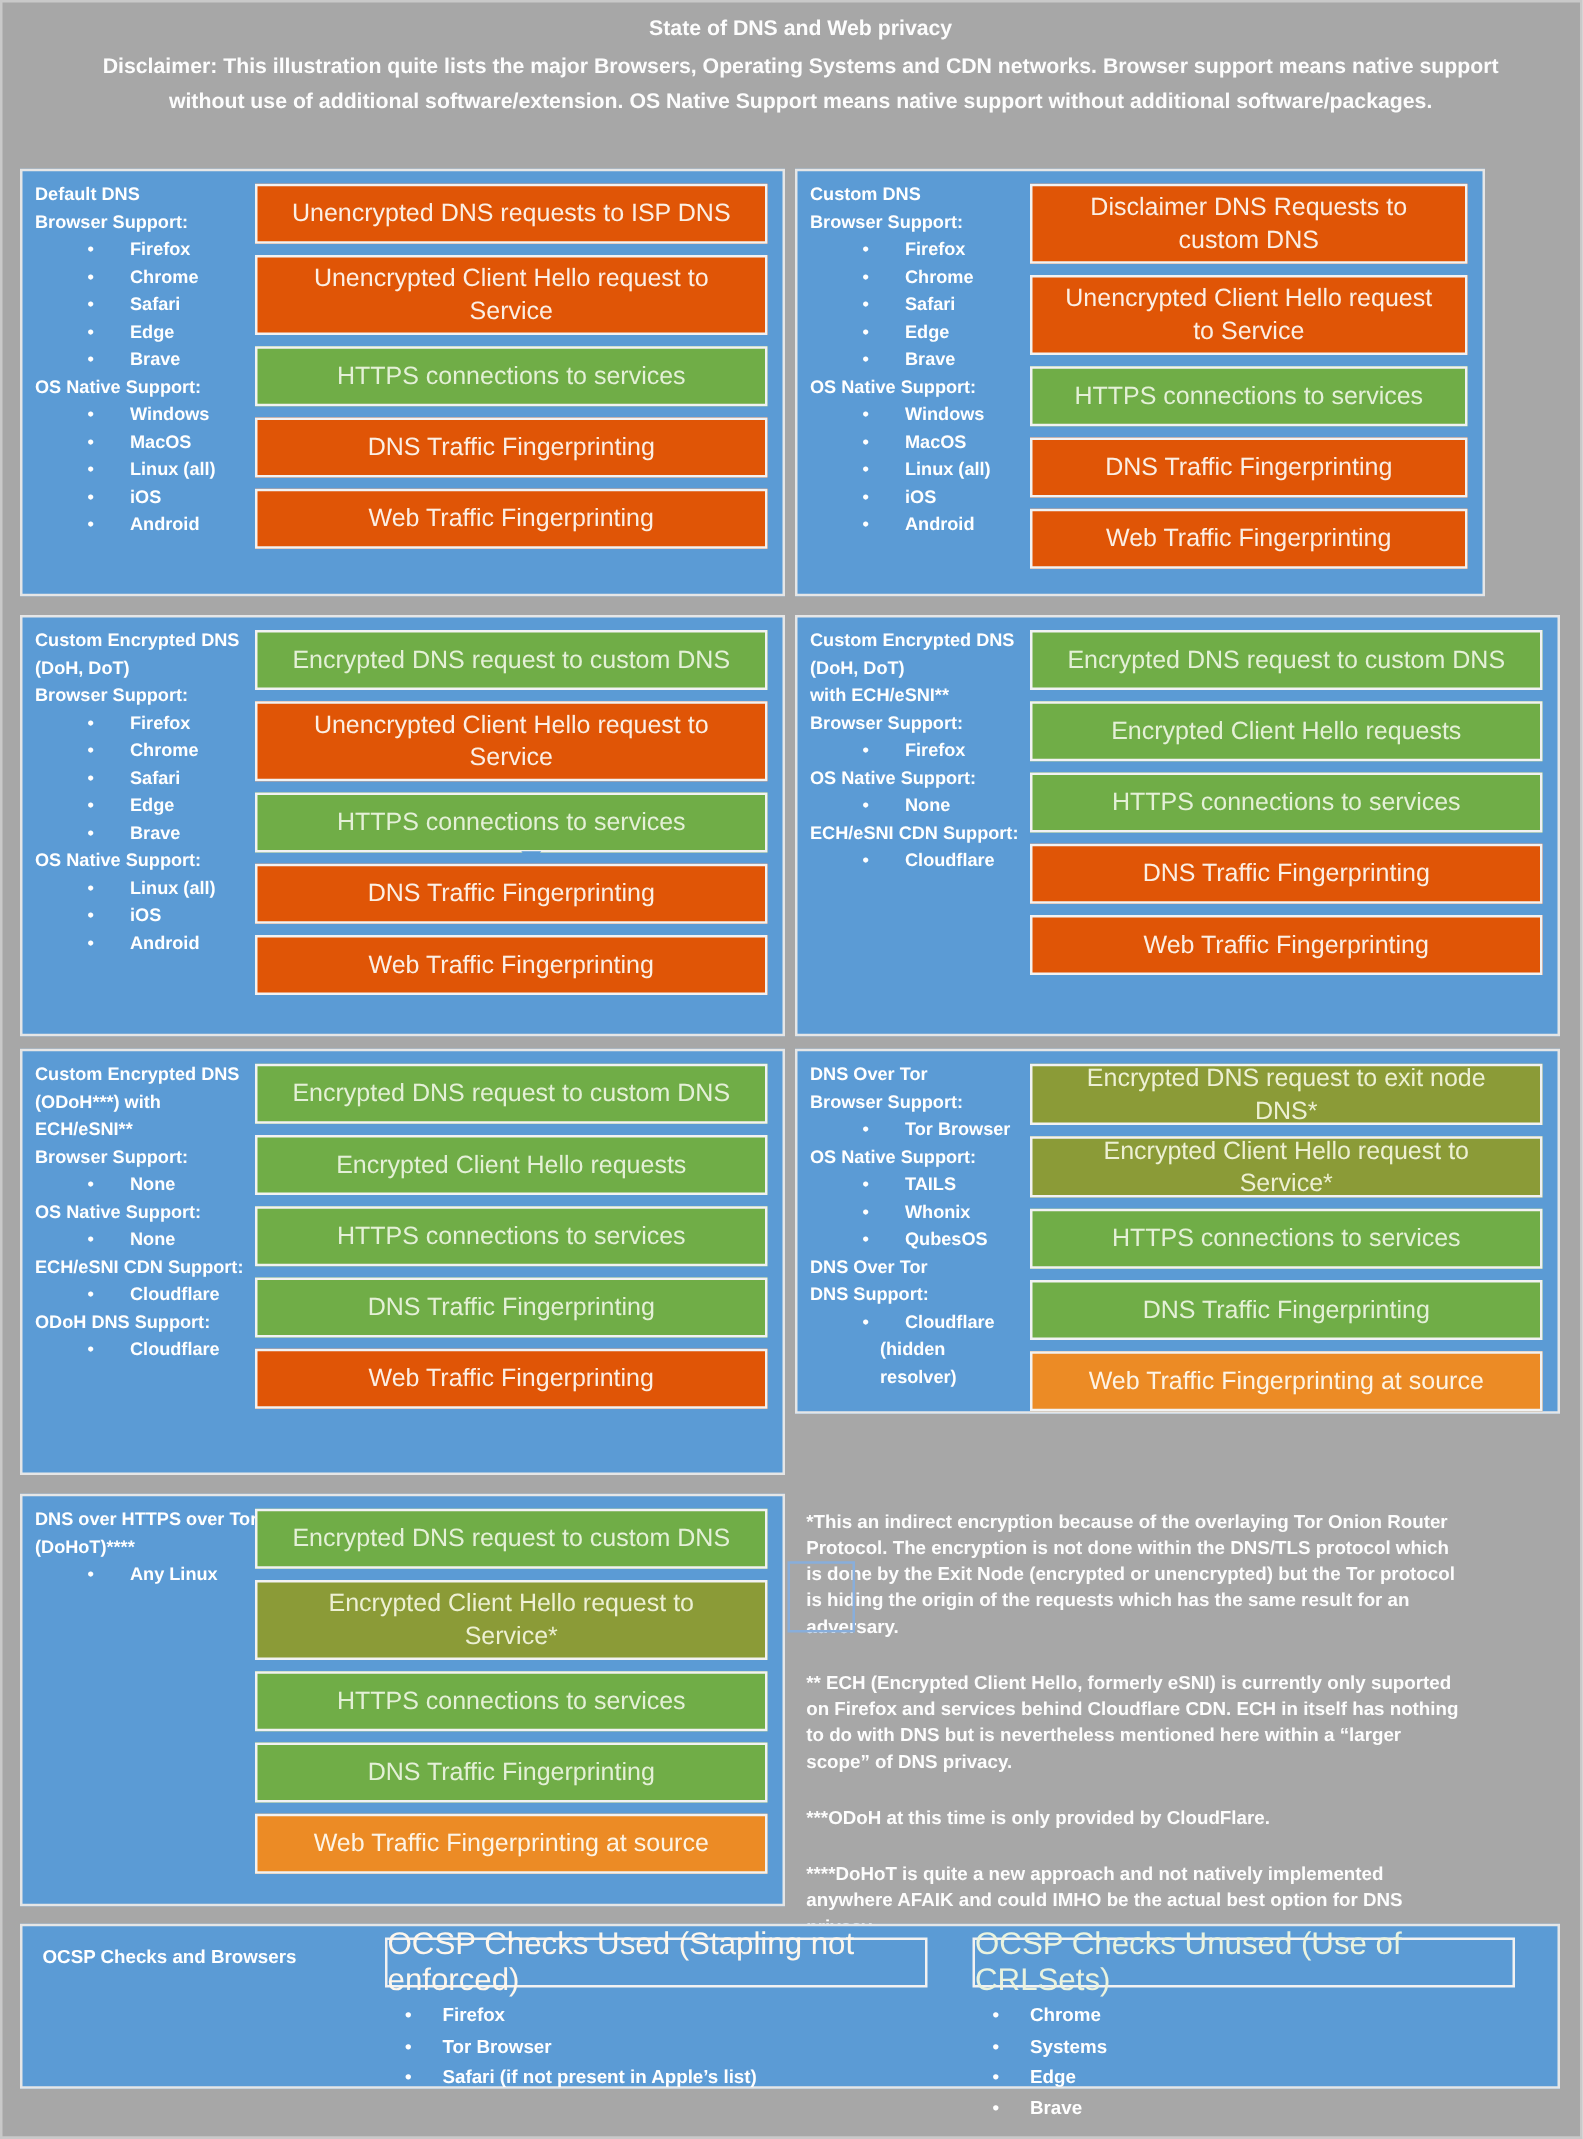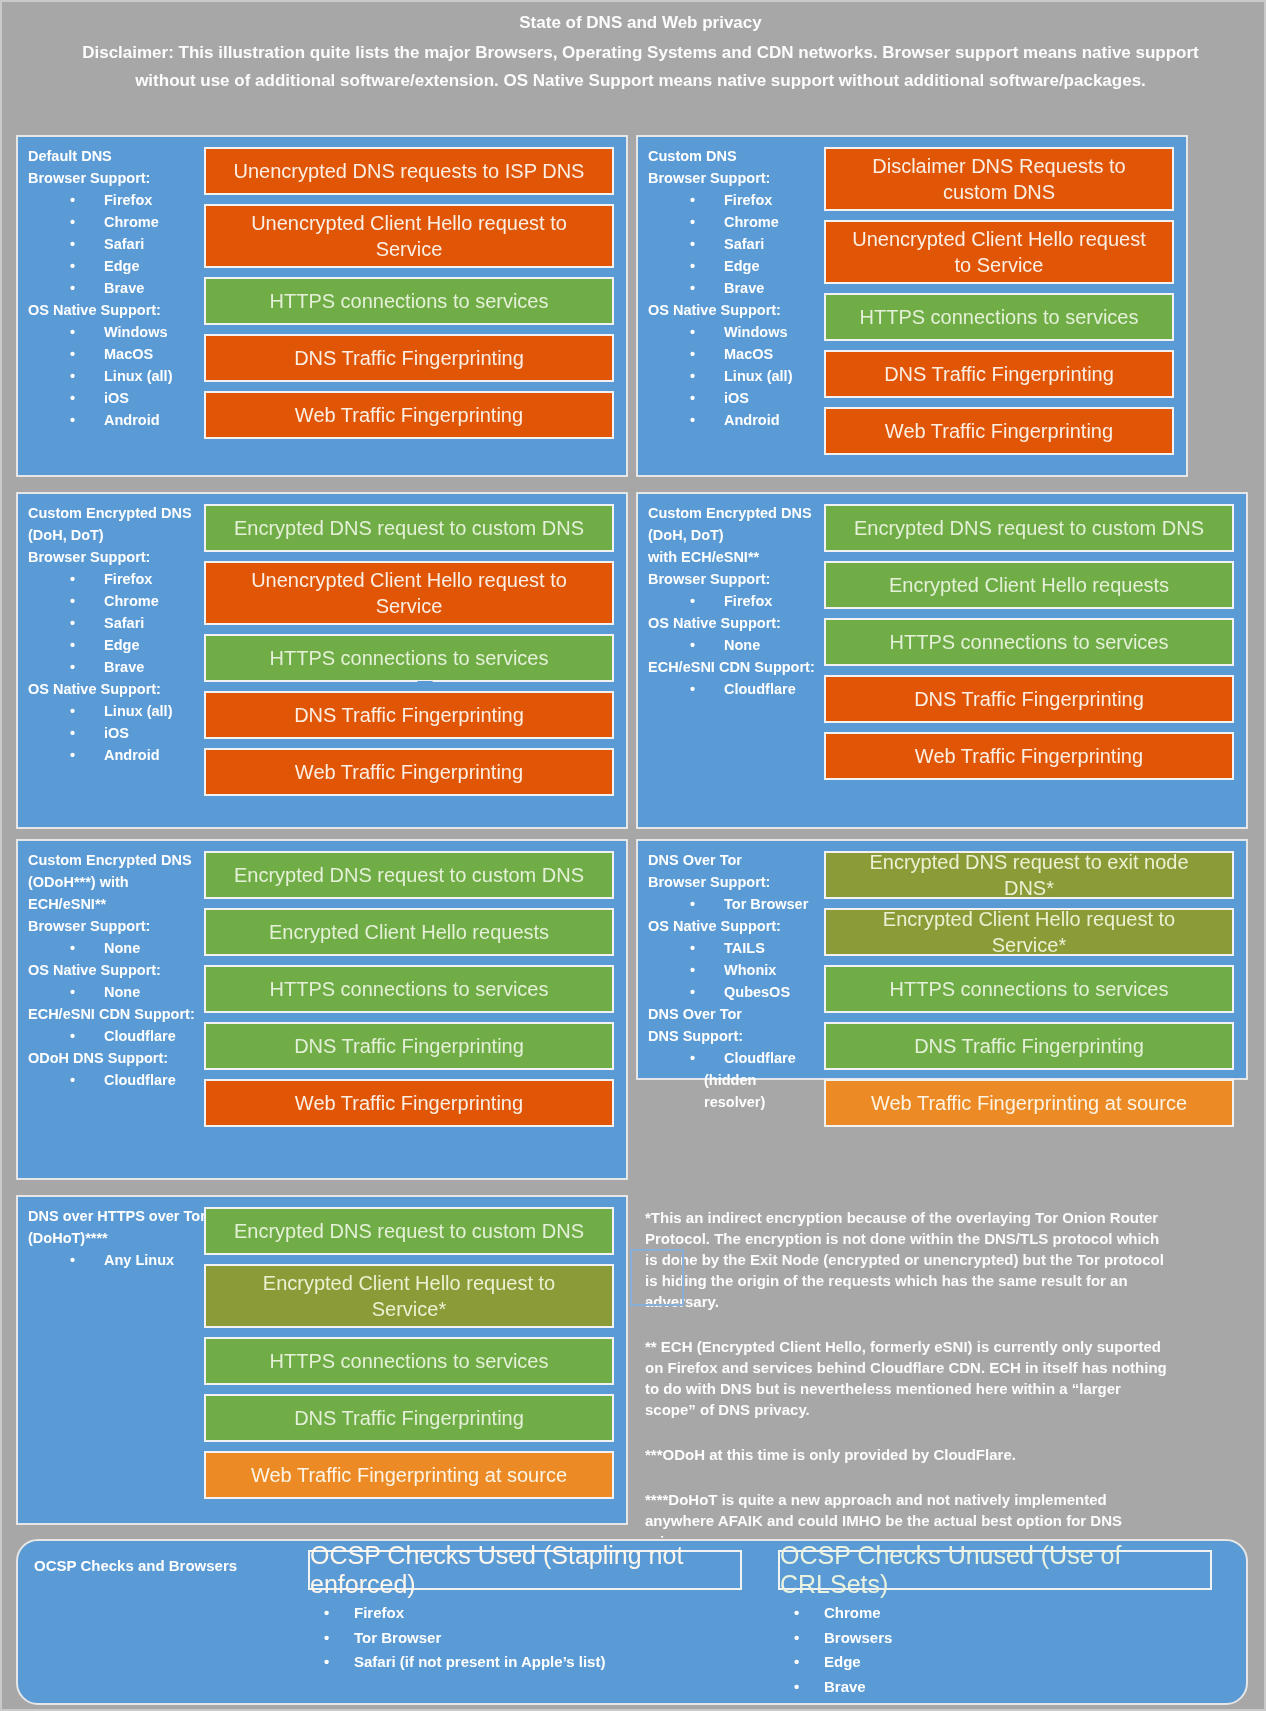--- a/index.html
+++ b/index.html
@@ -21,21 +21,21 @@
     position:absolute;
     background:#5B9BD5;
     border:2px solid #E6E6E6;
     display:flex;
   }
   .p0{left:14px;top:133px;width:612px;height:342px;}
   .p1{left:634px;top:133px;width:552px;height:342px;}
   .p2{left:14px;top:490px;width:612px;height:337px;}
   .p3{left:634px;top:490px;width:612px;height:337px;}
   .p4{left:14px;top:837px;width:612px;height:341px;}
-  .p5{left:634px;top:837px;width:612px;height:241px;}
+  .p5{left:634px;top:837px;width:612px;height:292px;}
   .p6{left:14px;top:1193px;width:612px;height:330px;}
   .sidebar{
     width:186px;flex:0 0 186px;
     padding:8px 4px 0 10px;
     color:#FFFFFF;font-weight:bold;font-size:14.5px;line-height:22px;
   }
   .sb-heading{white-space:nowrap;}
   .sb-bullet{display:flex;}
   .sb-bullet .dot{flex:0 0 14px;margin-left:42px;}
   .sb-bullet .sb-text{margin-left:20px;}
@@ -64,21 +64,21 @@
   .footnotes{
     position:absolute;left:643px;top:1205px;width:522px;
     color:#FDFDFD;font-weight:bold;font-size:15px;line-height:21px;
   }
   .footnotes p{margin:0 0 24px 0;}
   .artifact-rect{
     position:absolute;left:628px;top:1247px;width:54px;height:57px;
     border:2px solid #88AEDB;
   }
   
-  .ocsp{left:14px;top:1537px;width:1232px;height:166px;display:block;border-radius:22px;}
+  .ocsp{left:14px;top:1537px;width:1232px;height:132px;display:block;}
   .ocsp-label{position:absolute;left:16px;top:16px;color:#fff;font-weight:bold;font-size:15px;}
   .ocsp-head{
     position:absolute;top:9px;height:40px;width:434px;
     display:flex;align-items:center;justify-content:center;
     color:#FDF6EC;font-size:25px;border:2px solid #F2F2F2;
   }
   .ocsp-head.used{left:290px;}
   .ocsp-head.unused{left:760px;color:#E9F3DF;}
   .ocsp-list{position:absolute;top:60px;color:#fff;font-weight:bold;font-size:15px;line-height:24.5px;}
   .ocsp-list.left{left:306px;}
@@ -478,21 +478,21 @@
           <span class="otext">Safari (if not present in Apple’s list)</span>
         </div>
     </div>
     <div class="ocsp-list right">
       <div class="oitem">
           <span class="odot">•</span>
           <span class="otext">Chrome</span>
         </div>
       <div class="oitem">
           <span class="odot">•</span>
-          <span class="otext">Browsers</span>
+          <span class="otext">Systems</span>
         </div>
       <div class="oitem">
           <span class="odot">•</span>
           <span class="otext">Edge</span>
         </div>
       <div class="oitem">
           <span class="odot">•</span>
           <span class="otext">Brave</span>
         </div>
     </div>

